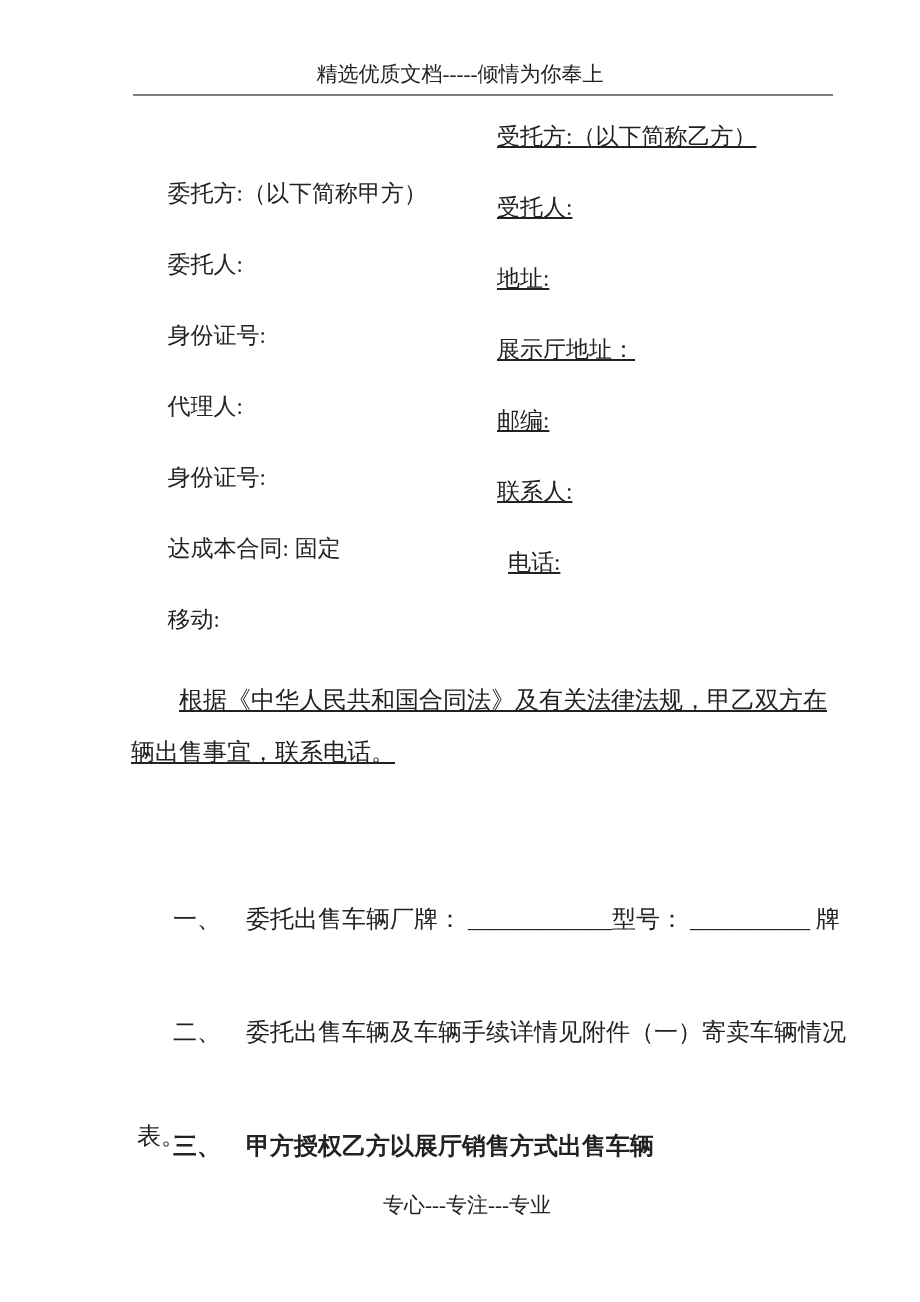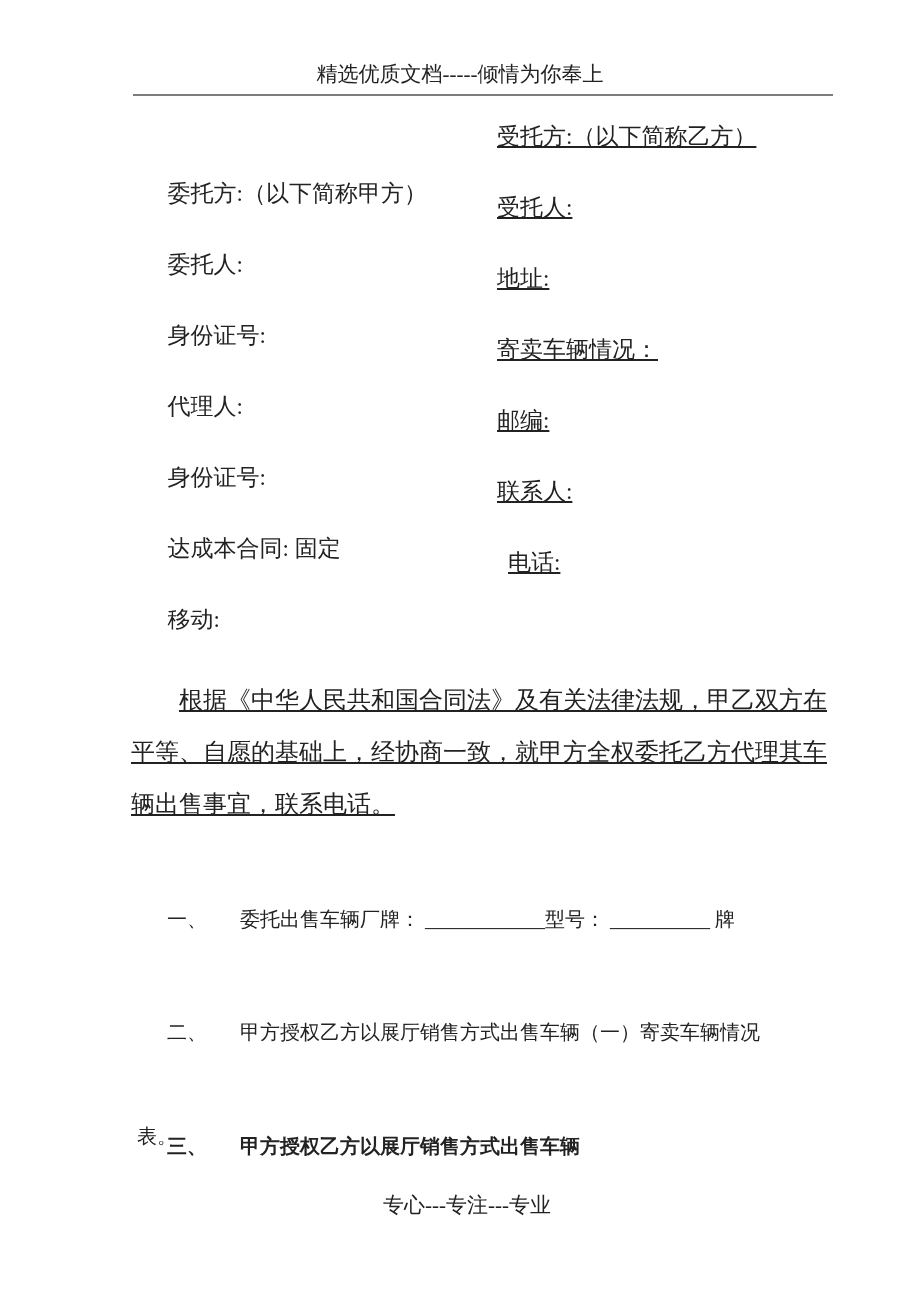--- a/index.html
+++ b/index.html
@@ -76,21 +76,21 @@
     text-decoration: underline;
   }
   .pline { white-space: pre; }
   .pline.first-indent { text-indent: 48px; }
 
   
   .doc-item {
     position: absolute;
     left: 137px;
     width: 730px;
-    font-size: 20px;
+    font-size: 24px;
     line-height: 52px;
   }
   .doc-item .cline { white-space: pre; }
   .clause-num {
     display: inline-block;
     width: 73px;
   }
   .item-1 { top: 841px; }
   .item-2 { top: 954px; }
   .item-3 { top: 1068px; font-weight: bold; }
@@ -124,51 +124,50 @@
     <div class="form-row">
       <span class="cell-left">委托人:</span>
       <span class="cell-right">受托人:</span>
     </div>
     <div class="form-row">
       <span class="cell-left">身份证号:</span>
       <span class="cell-right">地址:</span>
     </div>
     <div class="form-row">
       <span class="cell-left">代理人:</span>
-      <span class="cell-right">寄卖车辆情况：</span>
+      <span class="cell-right">展示厅地址：</span>
     </div>
     <div class="form-row">
       <span class="cell-left">身份证号:</span>
       <span class="cell-right">邮编:</span>
     </div>
     <div class="form-row">
       <span class="cell-left">达成本合同: 固定</span>
       <span class="cell-right">联系人:</span>
     </div>
     <div class="form-row">
       <span class="cell-left">移动:</span>
       <span class="cell-right indented">电话:</span>
     </div>
   </div>
 
   <div class="intro-paragraph">
     <div class="pline first-indent">根据《中华人民共和国合同法》及有关法律法规，甲乙双方在</div>
-    <div class="pline">平等、自愿的基础上，经协商一致，就甲方全权委托乙方代理其车</div>
     <div class="pline">辆出售事宜，联系电话。</div>
   </div>
 
   <div class="doc-item item-1">
     <div class="cline">
       <span class="clause-num">一、</span><span>委托出售车辆厂牌： ____________型号： __________ 牌</span>
     </div>
   </div>
 
   <div class="doc-item item-2">
     <div class="cline">
-      <span class="clause-num">二、</span><span>甲方授权乙方以展厅销售方式出售车辆（一）寄卖车辆情况</span>
+      <span class="clause-num">二、</span><span>委托出售车辆及车辆手续详情见附件（一）寄卖车辆情况</span>
     </div>
     <div class="cline">表。</div>
   </div>
 
   <div class="doc-item item-3">
     <div class="cline">
       <span class="clause-num">三、</span><span>甲方授权乙方以展厅销售方式出售车辆</span>
     </div>
   </div>
 

